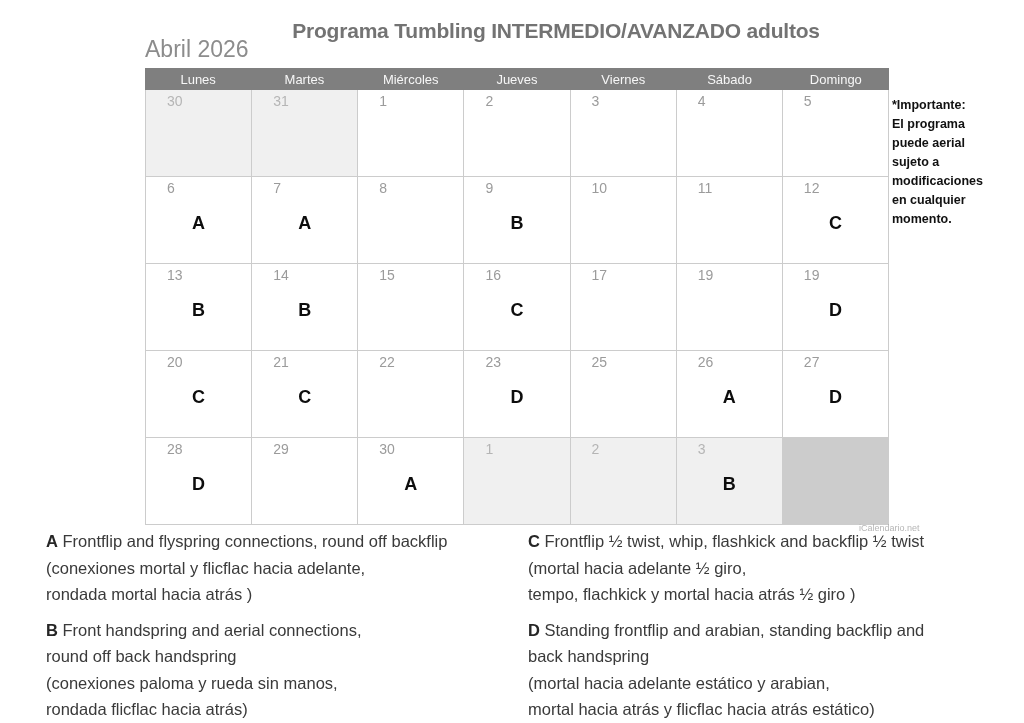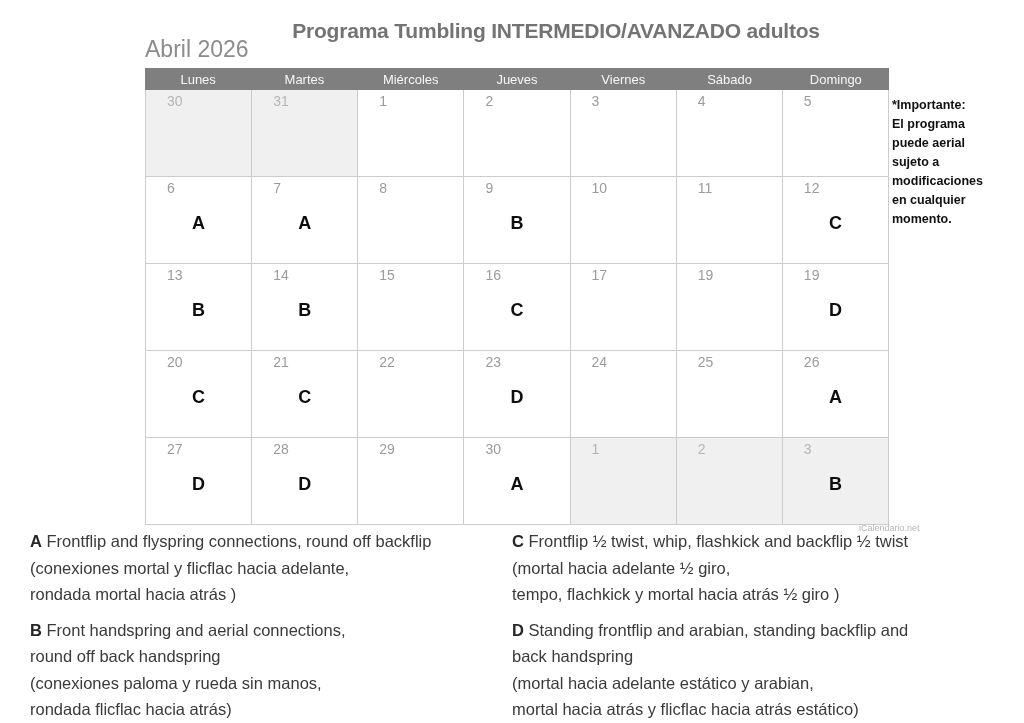--- a/index.html
+++ b/index.html
@@ -107,21 +107,21 @@
 
   .legend-col {
     position: absolute;
     top: 528px;
     font-size: 16.5px;
     line-height: 26.5px;
     color: #3a3a3a;
   }
   .legend-col.left { left: 30px; width: 478px; }
   .legend-col.right { left: 512px; width: 505px; }
-  .legend-entry { margin: 0 0 9px 0; }
+  .legend-entry { margin: 0 0 9px 16px; }
   .legend-letter { font-weight: bold; color: #262626; }
   .legend-text { white-space: pre-line; }
 </style>
 </head>
 <body>
 
 <div class="page">
 
   <div class="doc-title">Programa Tumbling INTERMEDIO/AVANZADO adultos</div>
   <div class="month-label">Abril 2026</div>
@@ -217,23 +217,20 @@
           <div class="session-letter">C</div>
         </div>
         <div class="cal-cell">
           <div class="day-num">22</div>
         </div>
         <div class="cal-cell">
           <div class="day-num">23</div>
           <div class="session-letter">D</div>
         </div>
         <div class="cal-cell">
-          <div class="day-num">24</div>
-        </div>
-        <div class="cal-cell">
           <div class="day-num">25</div>
         </div>
         <div class="cal-cell">
           <div class="day-num">26</div>
           <div class="session-letter">A</div>
         </div>
         <div class="cal-cell">
           <div class="day-num">27</div>
           <div class="session-letter">D</div>
         </div>

